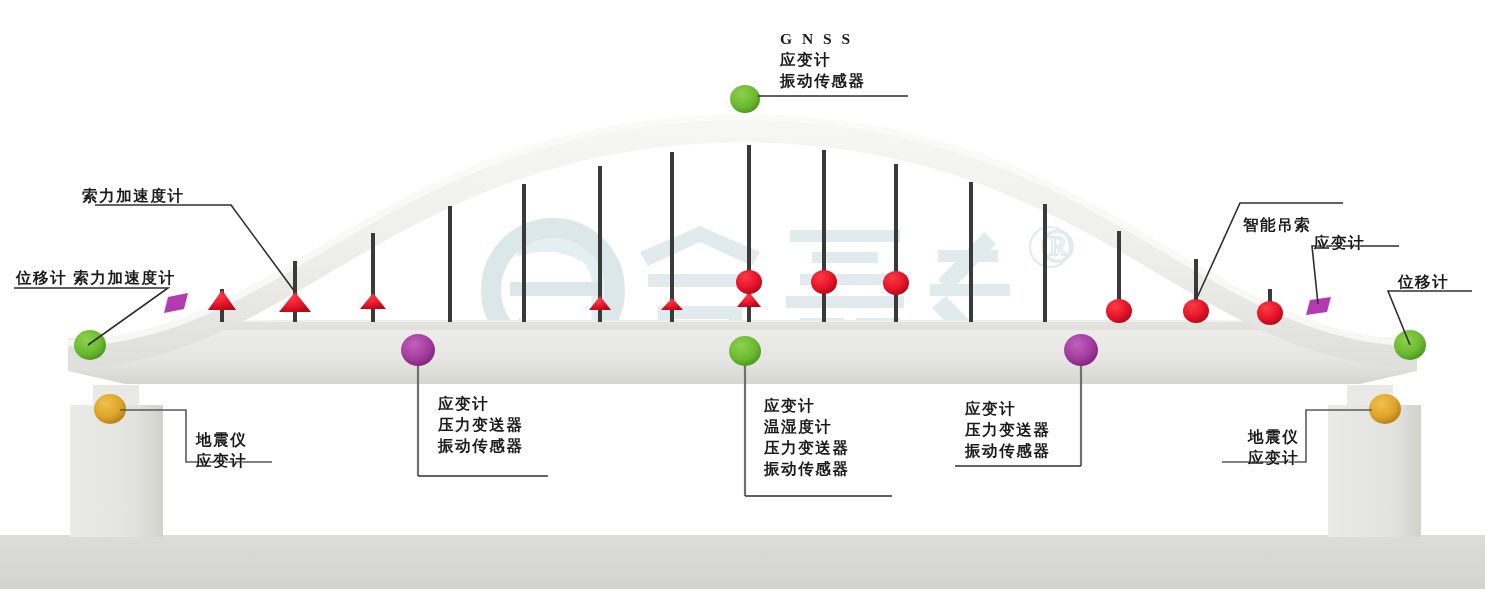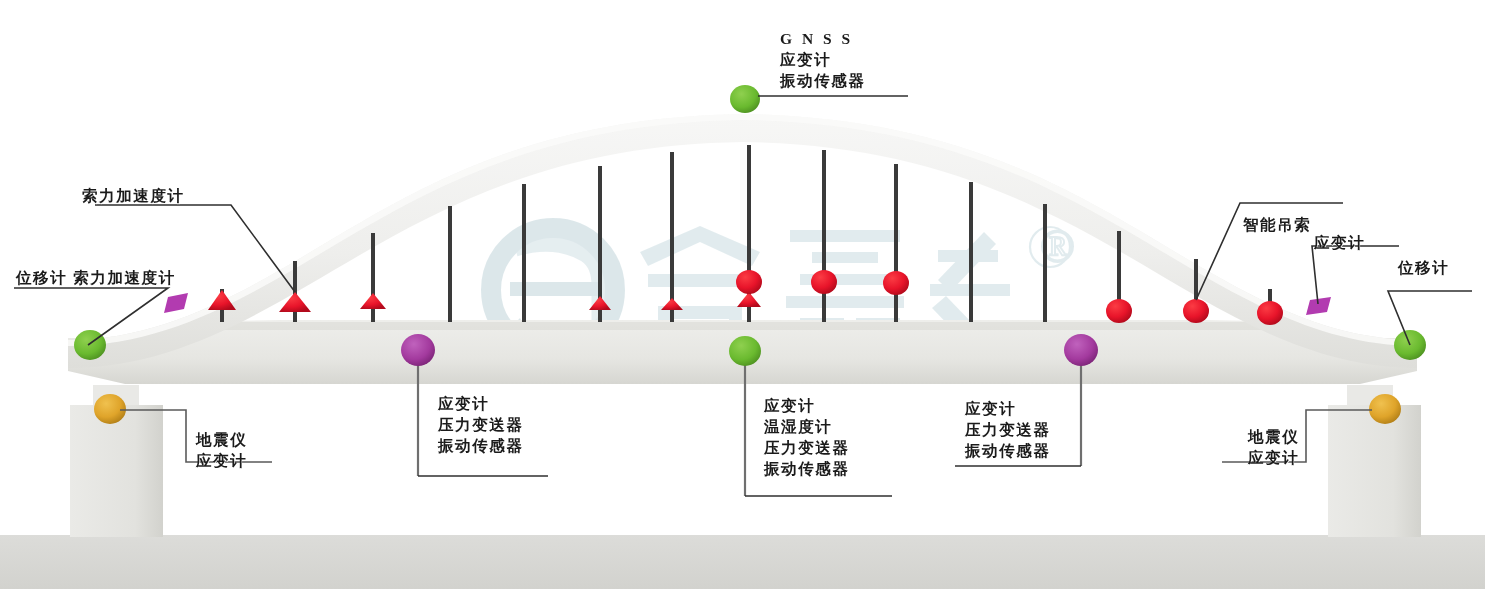--- a/index.html
+++ b/index.html
@@ -278,18 +278,18 @@
   <div class="label" style="left:764px; top:458px;">振动传感器</div>
 
   <div class="label" style="left:965px; top:398px;">应变计</div>
   <div class="label" style="left:965px; top:419px;">压力变送器</div>
   <div class="label" style="left:965px; top:440px;">振动传感器</div>
 
   <div class="label" style="left:1243px; top:194px;margin-top:20px;">智能吊索</div>
 
   <div class="label" style="left:1314px; top:232px;">应变计</div>
 
-  <div class="label" style="left:1398px; top:257px;">位移计</div>
+  <div class="label" style="left:1398px; top:271px;">位移计</div>
 
   <div class="label" style="left:1248px; top:426px;">地震仪</div>
   <div class="label" style="left:1248px; top:447px;">应变计</div>
 
 </div>
 
 </body></html>

